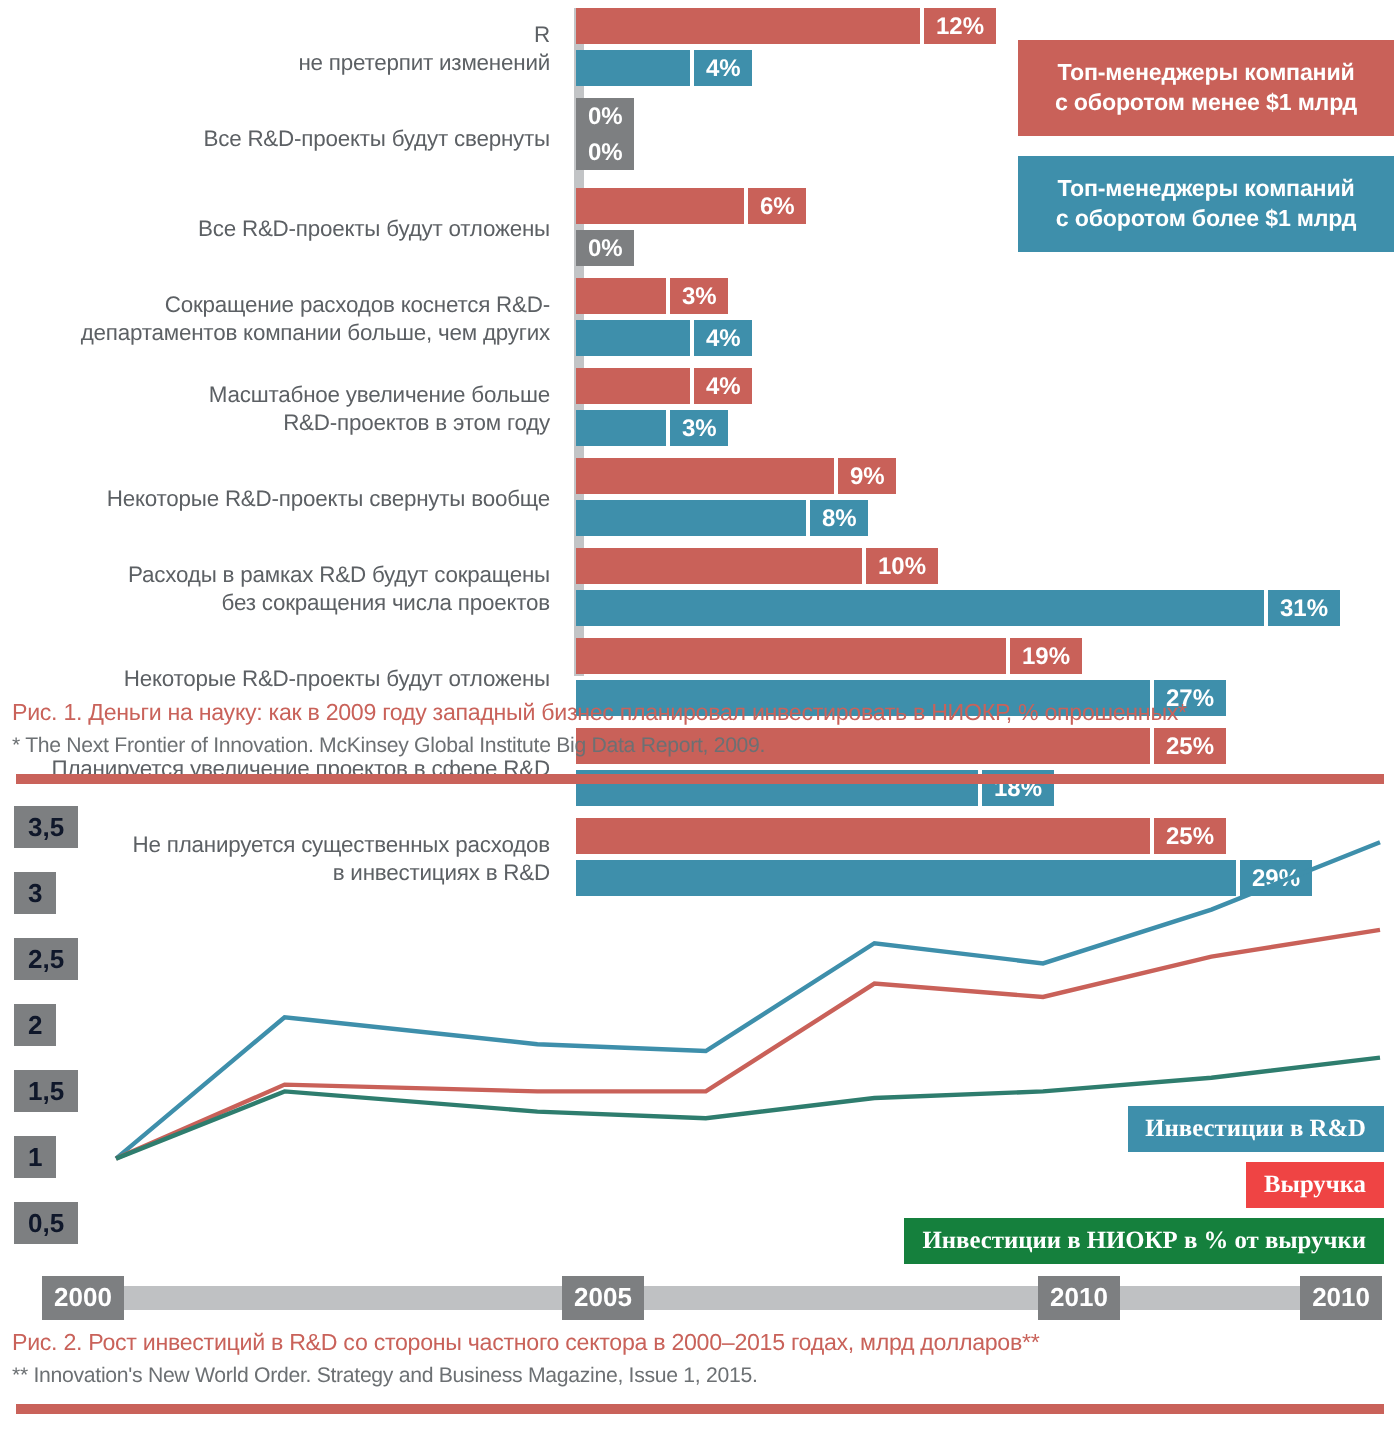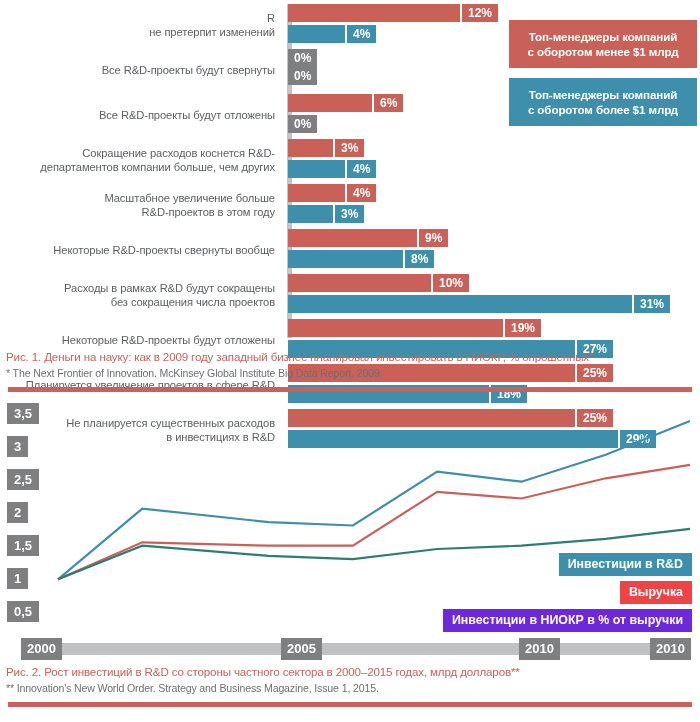--- a/index.html
+++ b/index.html
@@ -134,21 +134,21 @@
   #fig2 {
     position: relative;
     width: 700px;
     height: 235px;
     margin-top: 9px;
   }
   .ytick {
     position: absolute;
     left: 7px;
     background: #7d7f81;
-    color: #ffffff;
+    color: #0f172a;
     font-size: 13px;
     font-weight: bold;
     line-height: 21px;
     height: 21px;
     padding: 0 7px;
     box-sizing: border-box;
     text-align: center;
   }
   #plot {
     position: absolute;
@@ -160,24 +160,25 @@
     position: absolute;
     color: #ffffff;
     font-size: 12.4px;
     font-weight: bold;
     line-height: 23px;
     height: 23px;
     padding: 0 9px;
     box-sizing: border-box;
     white-space: nowrap;
     text-align: right;
+    font-family: Liberation Serif, serif;
   }
   .lg-rd    { background: #3e8fab; right: 8px; top: 152px; }
   .lg-rev   { background: #ef4444; right: 8px; top: 180px; }
-  .lg-pct   { background: #6d28d9; right: 8px; top: 208px; }
+  .lg-pct   { background: #15803d; right: 8px; top: 208px; }
 
   
   .timeline {
     position: relative;
     width: 700px;
     height: 22px;
     margin-top: 2px;
   }
   .tl-bar {
     position: absolute;

